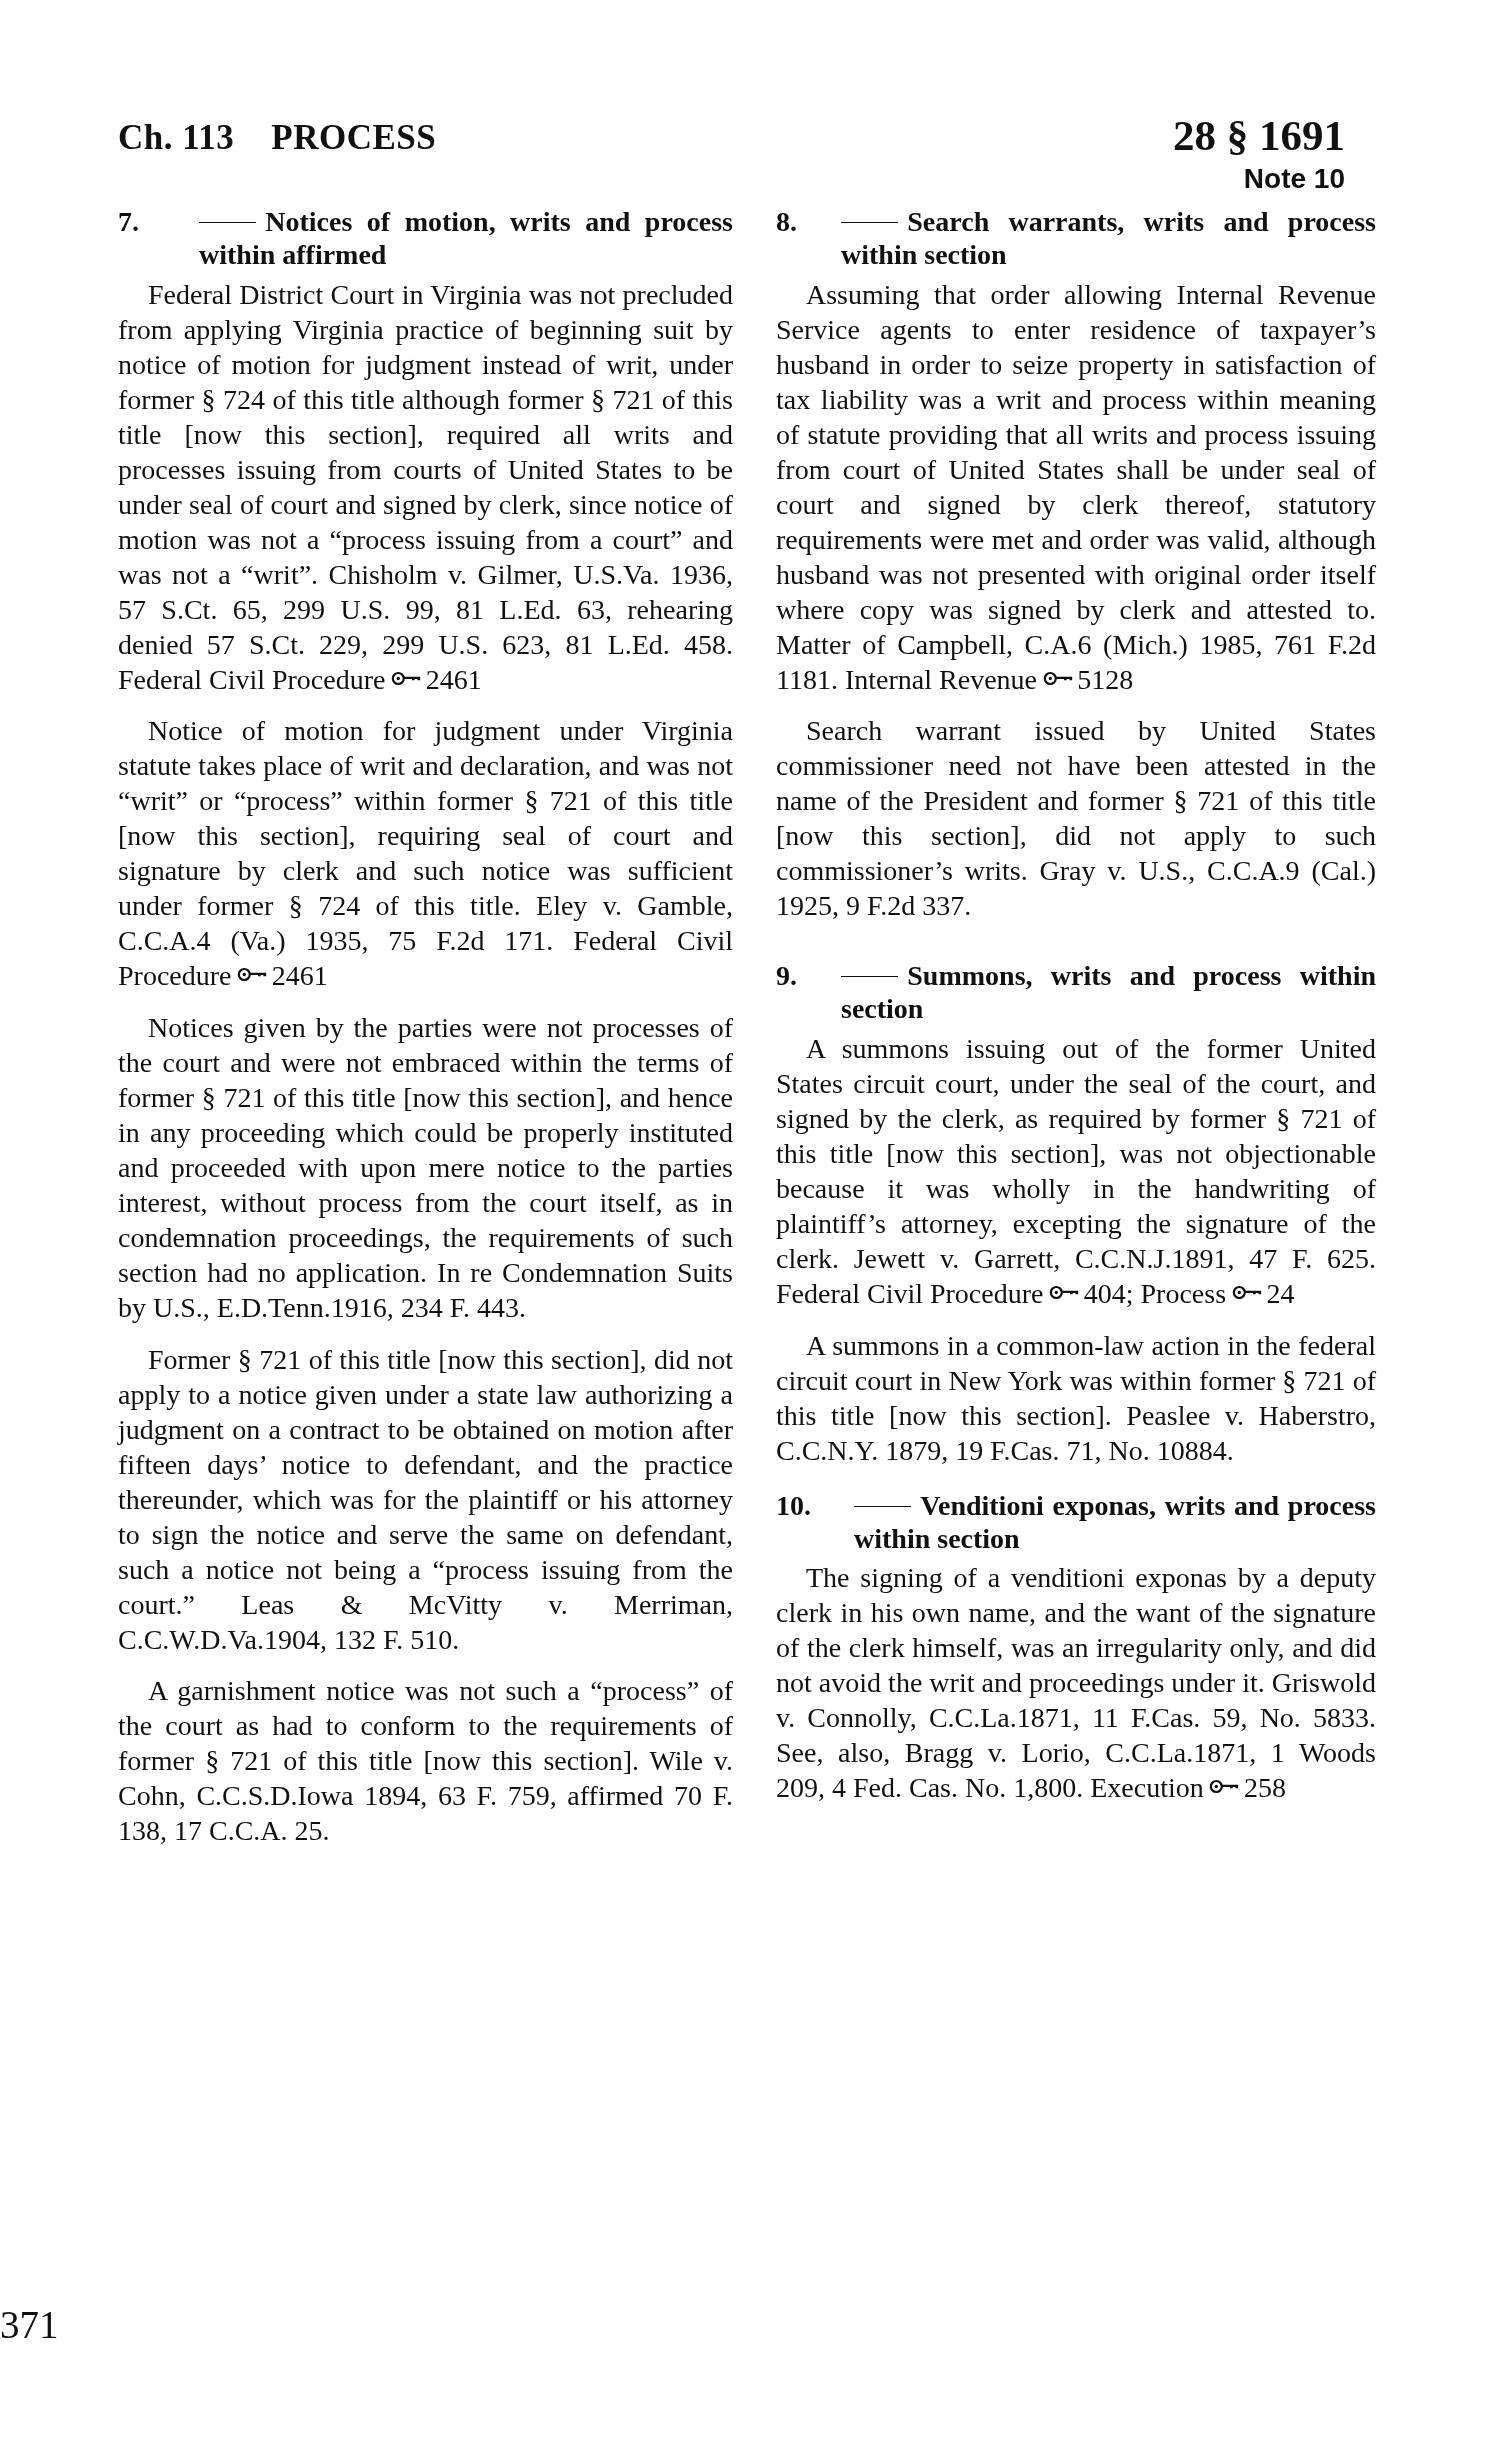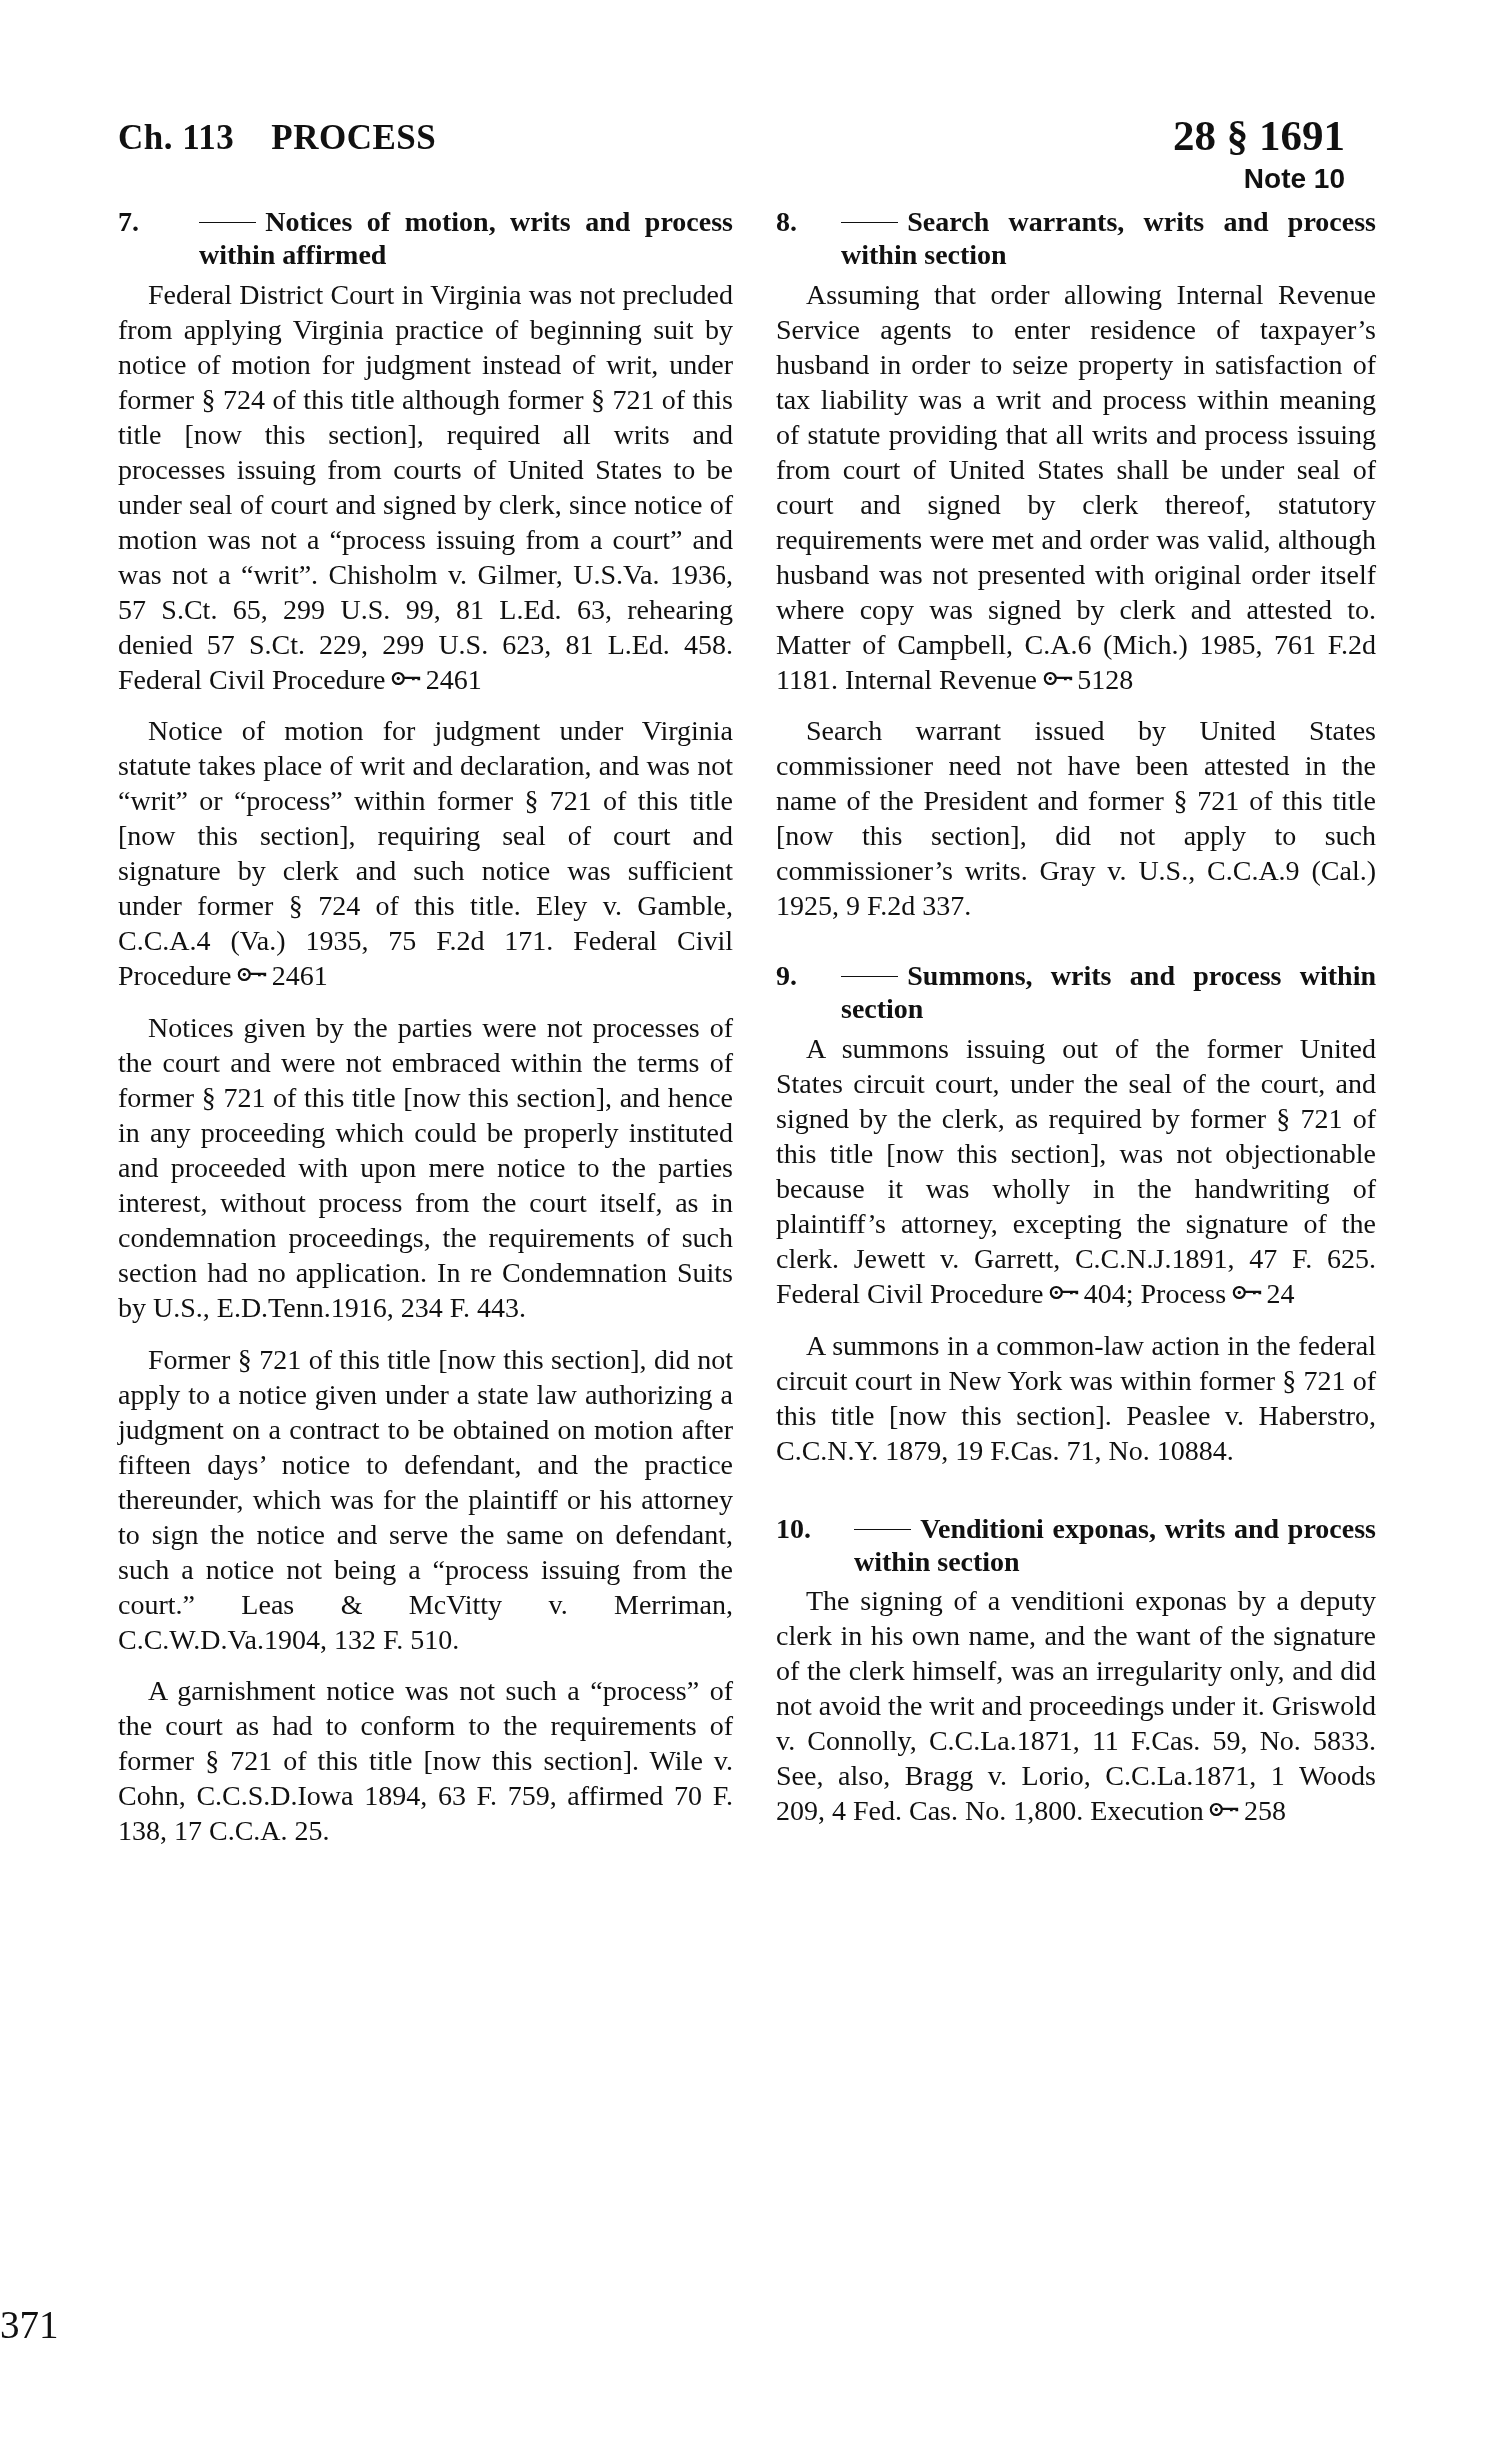--- a/index.html
+++ b/index.html
@@ -102,21 +102,21 @@
       <span class="num">9.</span><span class="dash"></span><span>Summons, writs and process within section</span>
     </div>
     <p class="para">
       <span>A summons issuing out of the former United States circuit court, under the seal of the court, and signed by the clerk, as required by former § 721 of this title [now this section], was not objectionable because it was wholly in the handwriting of plaintiff’s attorney, excepting the signature of the clerk.  Jewett v. Garrett, C.C.N.J.1891, 47 F. 625.  Federal Civil Procedure</span><svg class="keysym" viewBox="0 0 34 16" width="31" height="15">
           <use href="#keysym"></use>
         </svg><span>404;</span>
       <span>Process</span><svg class="keysym" viewBox="0 0 34 16" width="31" height="15">
           <use href="#keysym"></use>
         </svg><span>24</span>
     </p>
-    <p class="para" style="margin-bottom:44px">
+    <p class="para" style="margin-bottom:21px">
       <span>A summons in a common-law action in the federal circuit court in New York was within former § 721 of this title [now this section].  Peaslee v. Haberstro, C.C.N.Y. 1879, 19 F.Cas. 71, No. 10884.</span>
     </p>
 
     <div class="note-heading" style="padding-left:78px">
       <span class="num">10.</span><span class="dash"></span><span>Venditioni exponas, writs and process within section</span>
     </div>
     <p class="para">
       <span>The signing of a venditioni exponas by a deputy clerk in his own name, and the want of the signature of the clerk himself, was an irregularity only, and did not avoid the writ and proceedings under it. Griswold v. Connolly, C.C.La.1871, 11 F.Cas. 59, No. 5833.  See, also, Bragg v. Lorio, C.C.La.1871, 1 Woods 209, 4 Fed. Cas. No. 1,800.  Execution</span><svg class="keysym" viewBox="0 0 34 16" width="31" height="15">
           <use href="#keysym"></use>
         </svg><span>258</span>

